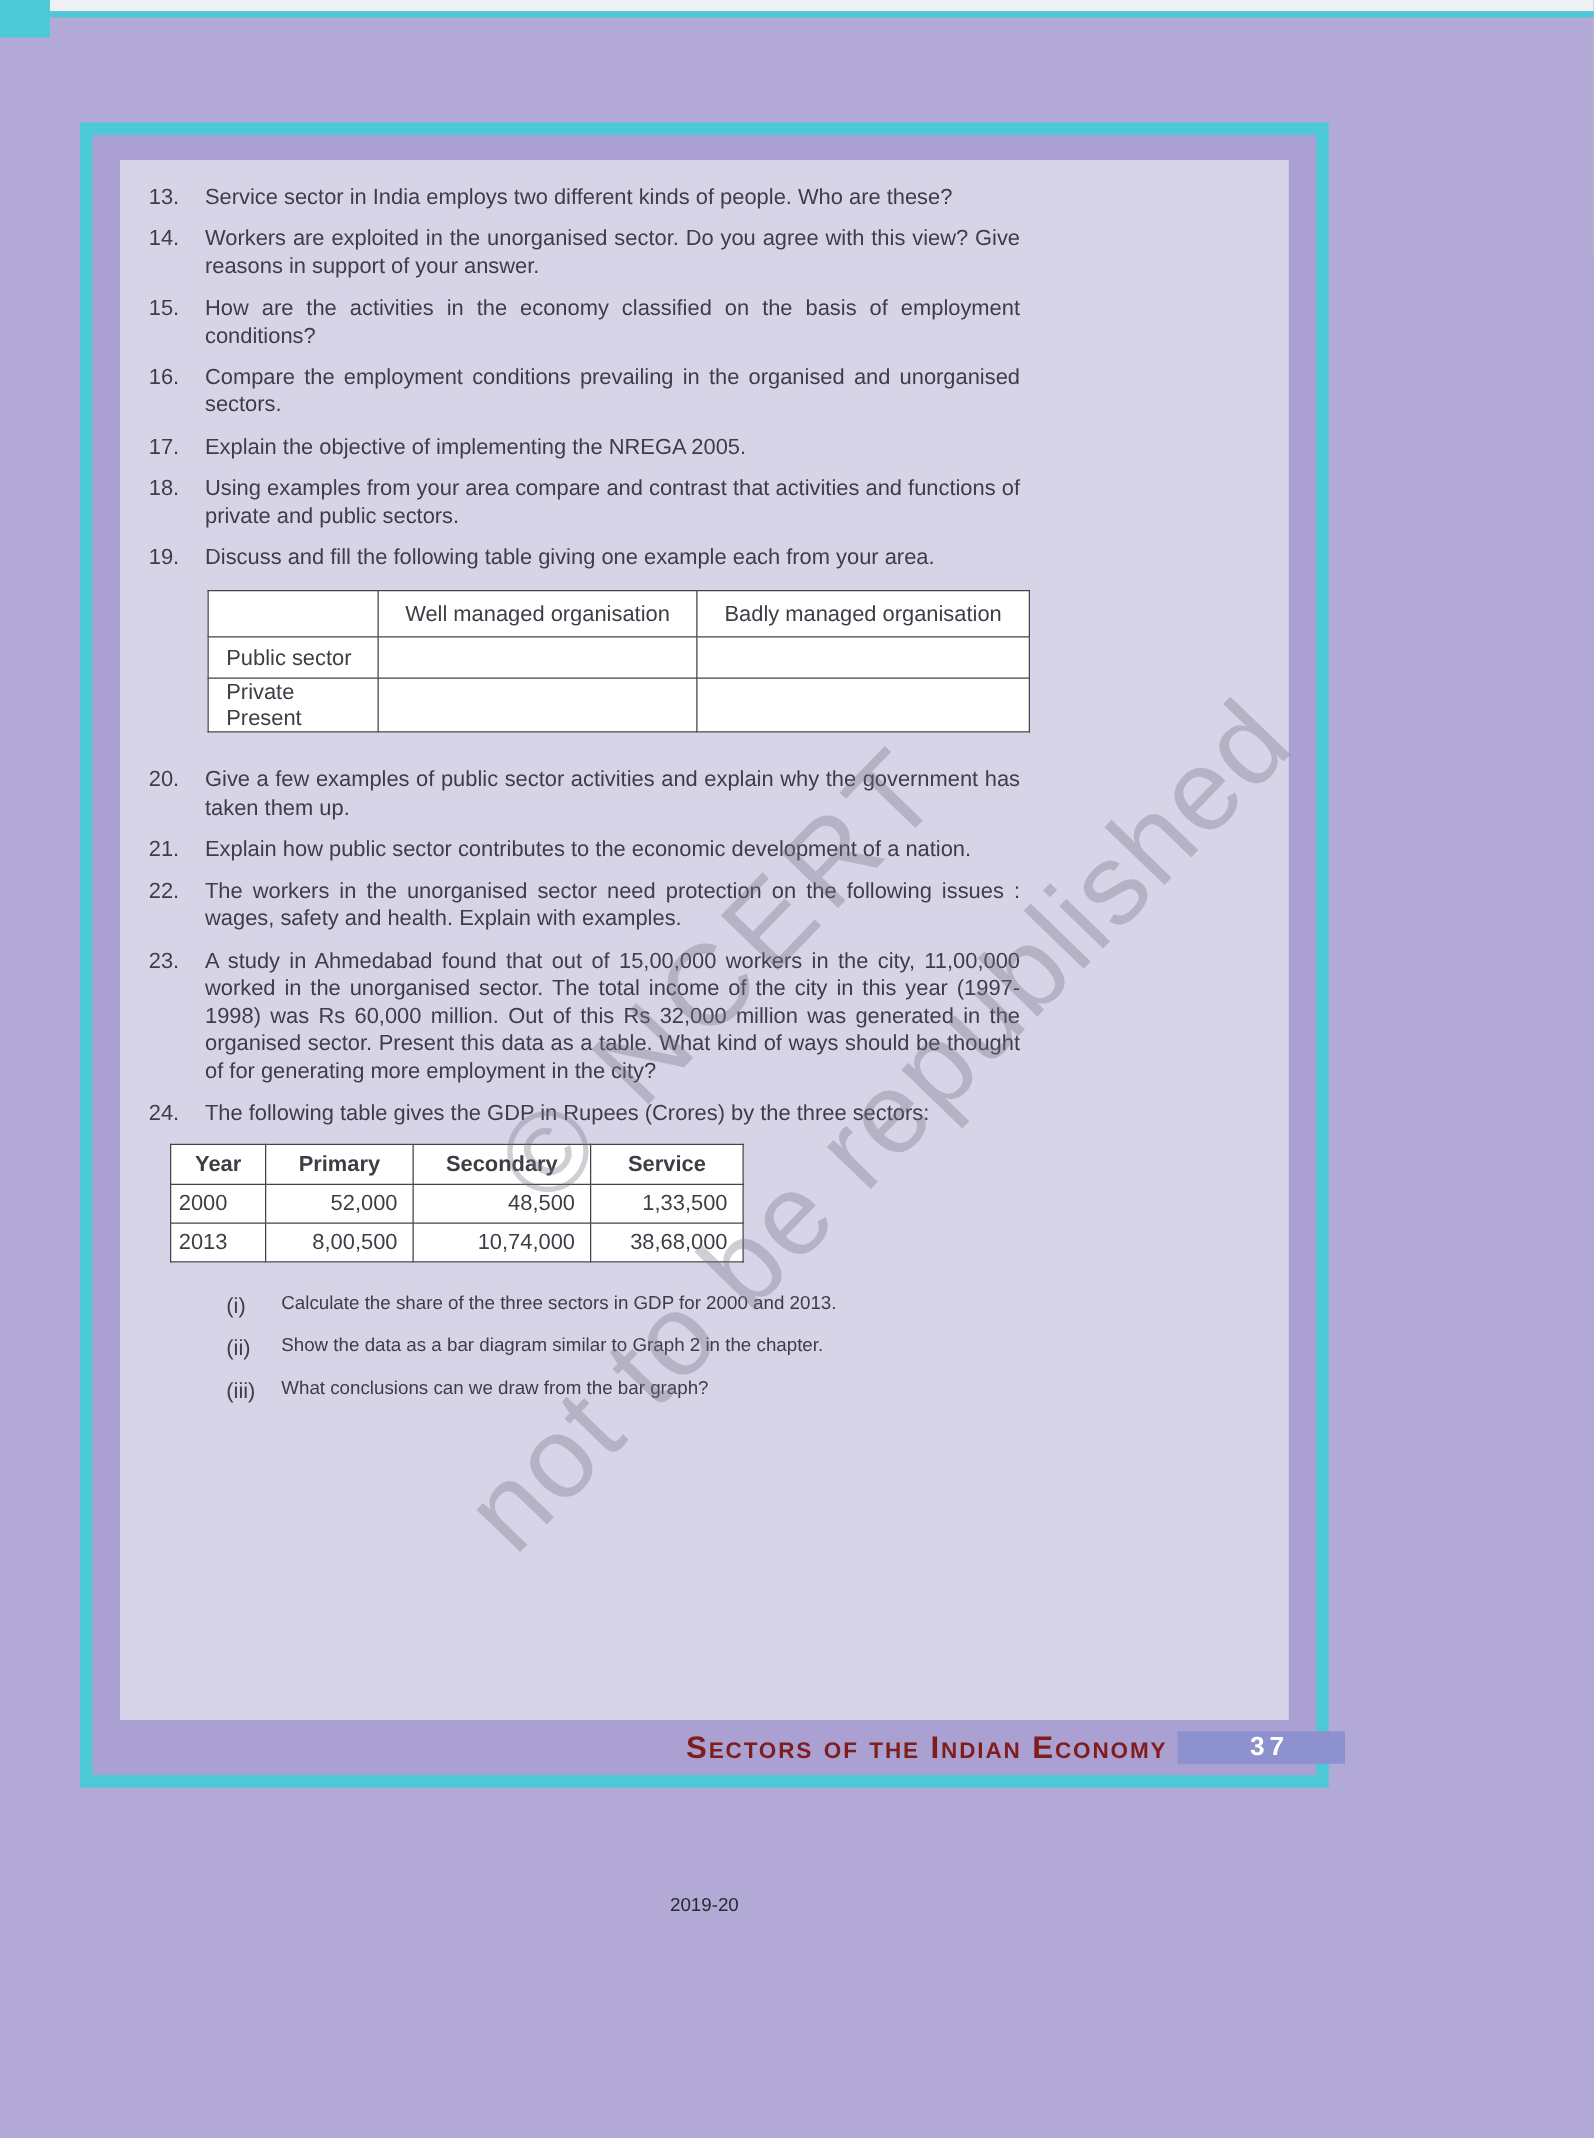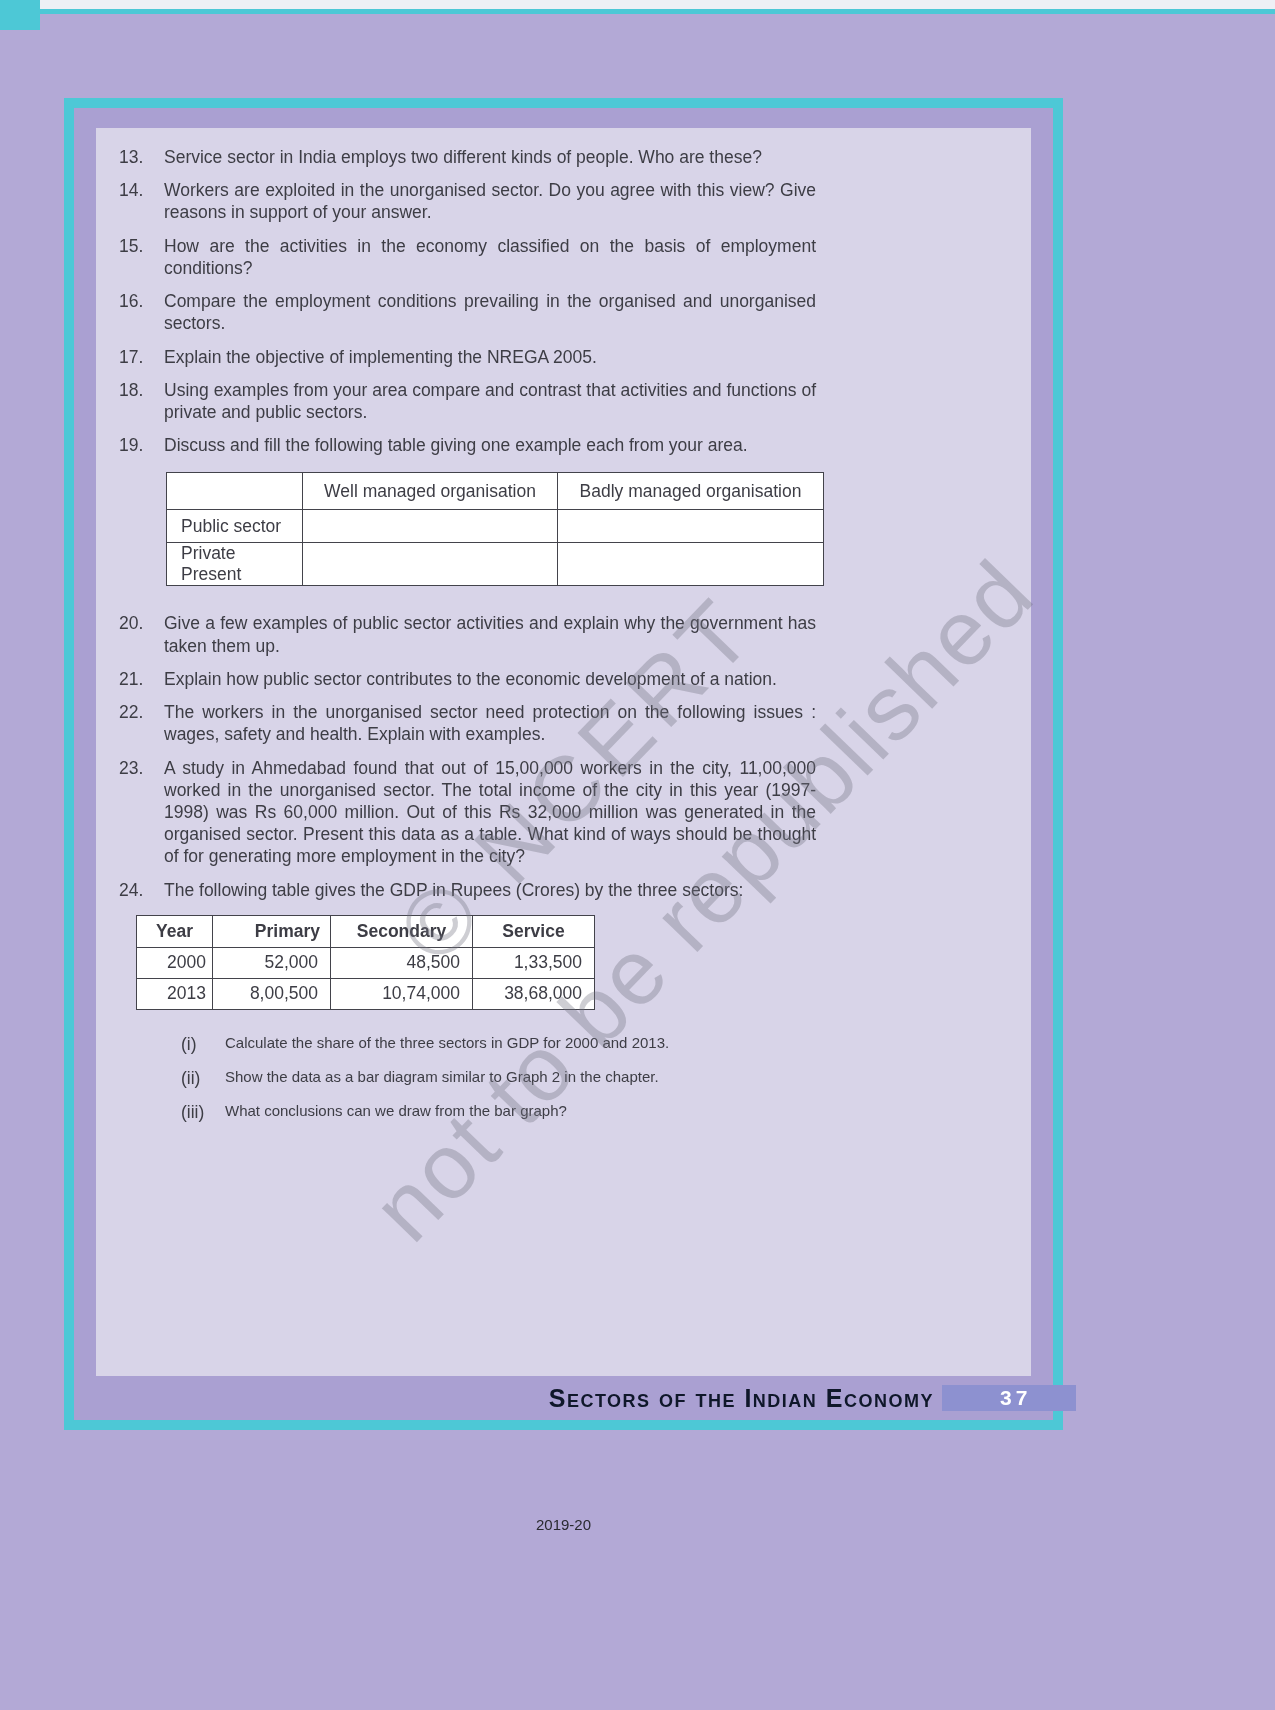--- a/index.html
+++ b/index.html
@@ -45,35 +45,35 @@
   .t1 th { font-weight:normal; height:37px; text-align:center; padding:0 12px; }
   .t1 td { height:33px; padding:0 14px; text-align:left; }
   .t1 .c0 { width:136px; }
   .t1 .c1 { width:255px; }
   .t1 .c2 { width:266px; }
 
   .t2 { margin:14px 0 24px 40px; }
   .t2 th { font-weight:bold; height:32px; text-align:center; padding:0 10px; }
   .t2 td { height:31px; text-align:right; padding:0 12px; }
   .t2 .c0 { width:76px; }
-  .t2 .c1 { width:118px;text-align:right; }
+  .t2 .c1 { width:118px; }
   .t2 .c2 { width:142px; }
   .t2 .c3 { width:122px; }
-  .t2 td.year { text-align:right; padding:0 6px; }
+  .t2 td.year { text-align:left; padding:0 6px; }
 
   .sq { display:flex; margin-bottom:13px; padding-left:85px; }
   .sq-num { width:44px; flex:none; font-size:17.5px; }
   .sq-text { font-size:15px; }
 
   .footer-row {
     height:44px;
     display:flex; align-items:center; justify-content:flex-end;
   }
   .footer-title {
-    color:#0f172a;
+    color:#7f1d1d;
     font-weight:bold;
     font-variant:small-caps;
     font-size:25px;
     letter-spacing:1.5px;
     margin-right:8px;
     white-space:nowrap;
   }
   .page-bar {
     background:#8d91d0;
     width:134px; height:26px;

